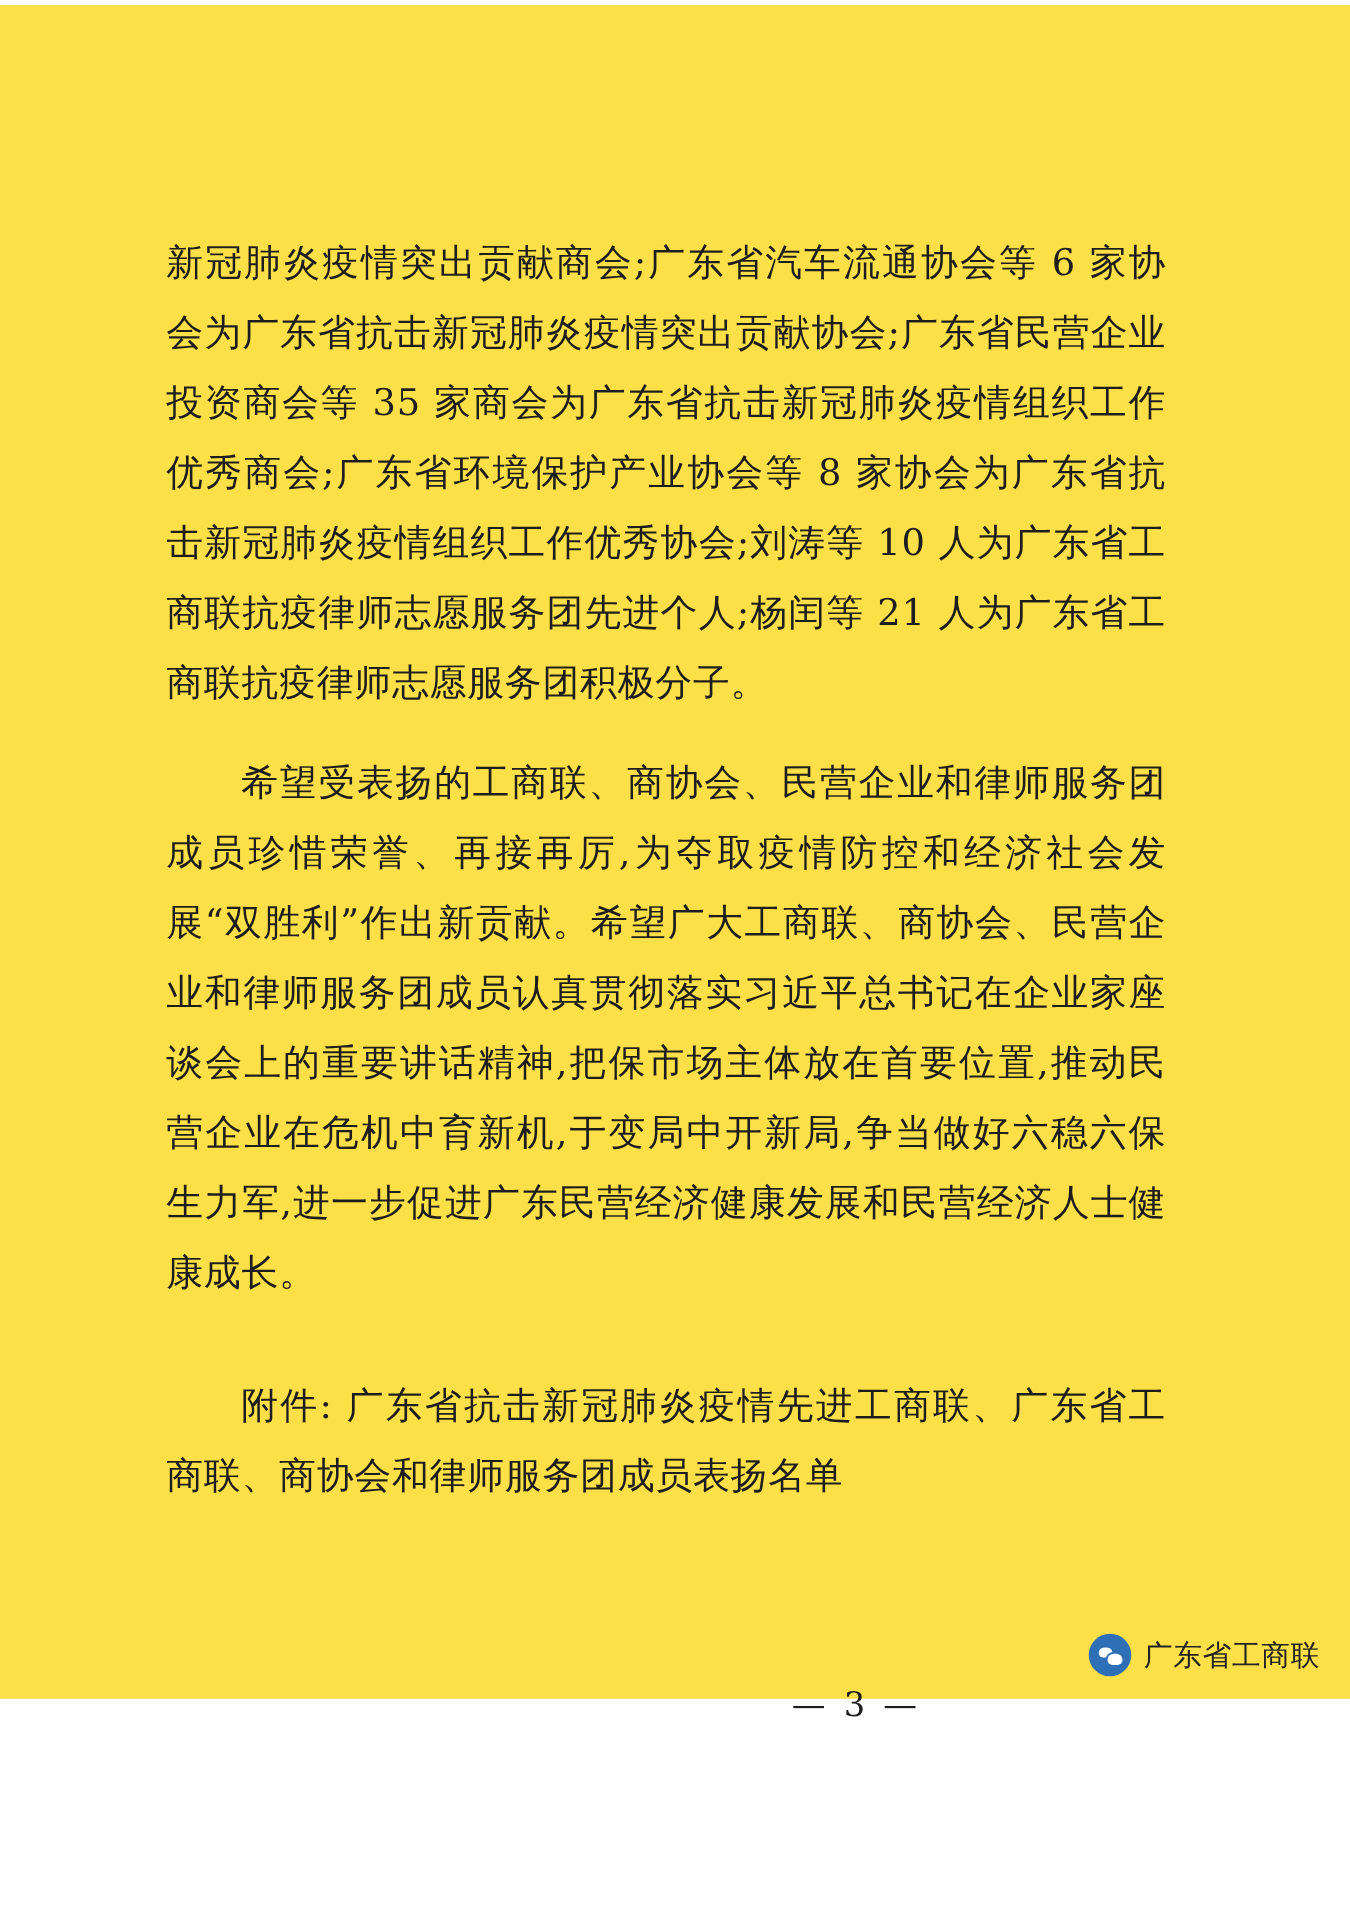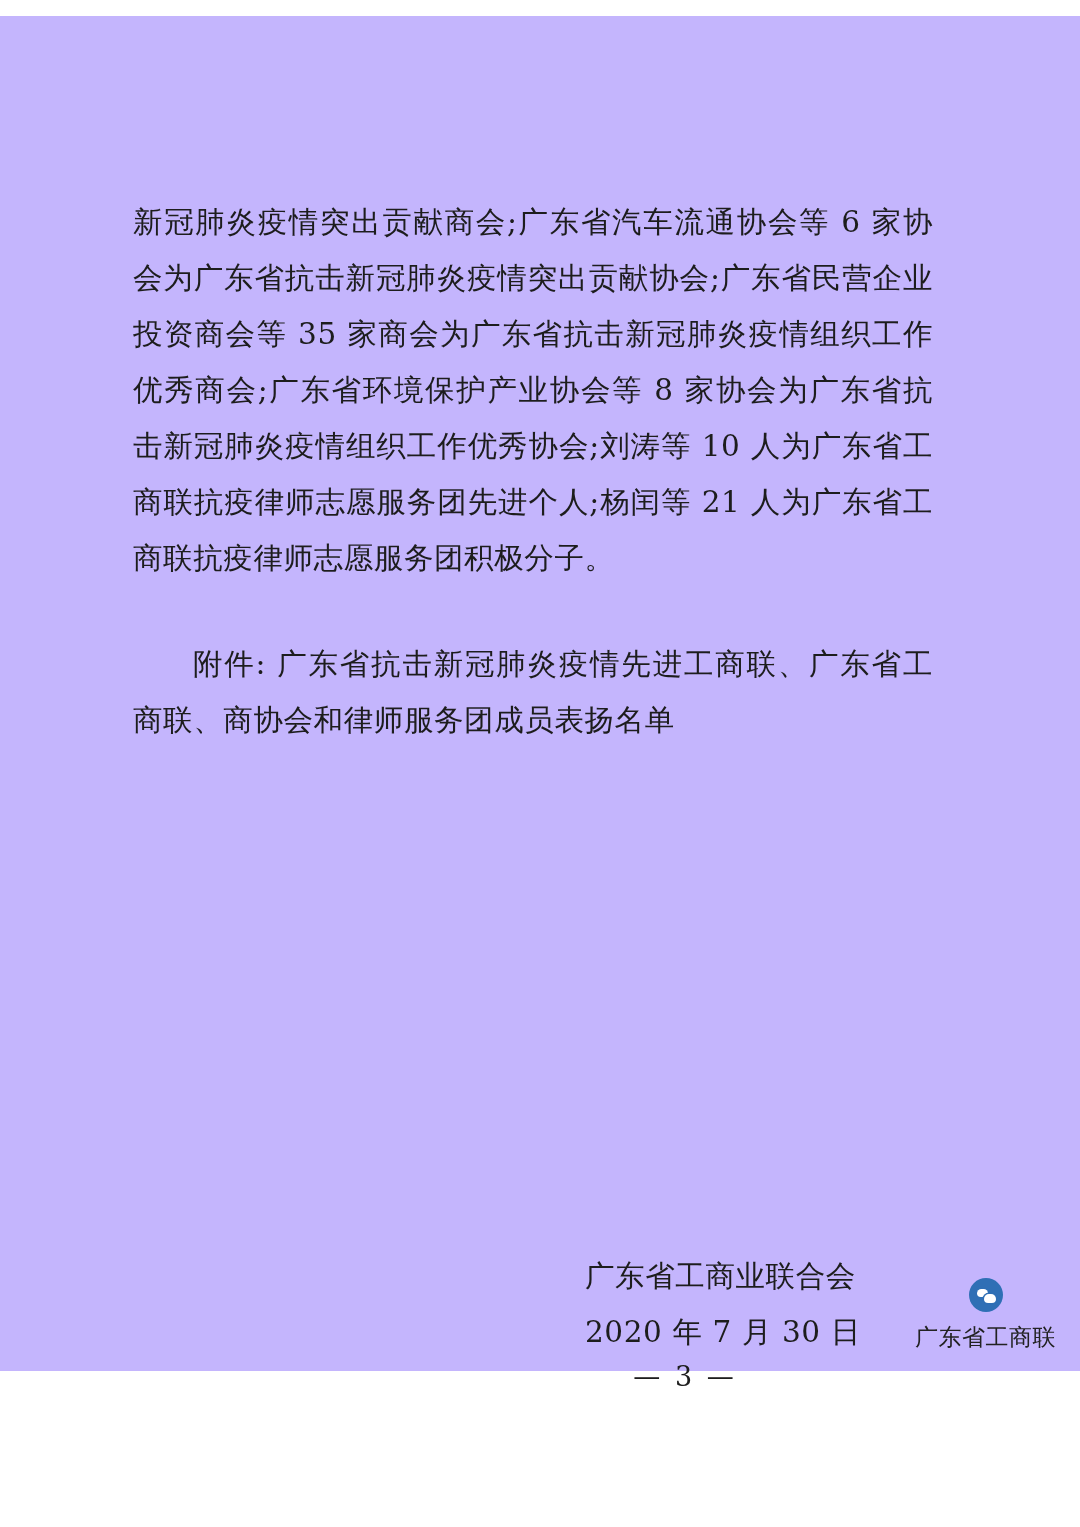--- a/index.html
+++ b/index.html
@@ -11,24 +11,24 @@
     width: 1080px;
     height: 1527px;
     position: relative;
     font-family: "DejaVu Serif", "Liberation Serif", serif;
     color: #1a1a1a;
     overflow: hidden;
   }
   .page {
     position: absolute;
     left: 0;
-    top: 16px;
+    top: 4px;
     width: 1080px;
     height: 1355px;
-    background: #c4b5fd;
+    background: #fde047;
   }
   .doc-body {
     position: absolute;
     left: 133px;
     top: 178px;
     width: 800px;
   }
   .para {
     font-size: 29.5px;
     line-height: 56px;
@@ -80,21 +80,20 @@
     padding-left: 290px;
     box-sizing: border-box;
   }
   .watermark {
     position: absolute;
     right: 24px;
     bottom: 18px;
     display: flex;
     align-items: center;
     gap: 10px;
-    flex-direction: column;
   }
   .wm-logo {
     width: 34px;
     height: 34px;
     border-radius: 50%;
     background: #2f6fb5;
     position: relative;
     flex: 0 0 auto;
   }
   .wm-logo::before {
@@ -125,27 +124,24 @@
     letter-spacing: 0.5px;
   }
 </style>
 </head>
 <body>
 
 <div class="page">
 
   <div class="doc-body">
     <p class="para">新冠肺炎疫情突出贡献商会;广东省汽车流通协会等 6 家协会为广东省抗击新冠肺炎疫情突出贡献协会;广东省民营企业投资商会等 35 家商会为广东省抗击新冠肺炎疫情组织工作优秀商会;广东省环境保护产业协会等 8 家协会为广东省抗击新冠肺炎疫情组织工作优秀协会;刘涛等 10 人为广东省工商联抗疫律师志愿服务团先进个人;杨闰等 21 人为广东省工商联抗疫律师志愿服务团积极分子。</p>
+    <p class="para indent para-gap">希望受表扬的工商联、商协会、民营企业和律师服务团成员珍惜荣誉、再接再厉,为夺取疫情防控和经济社会发展“双胜利”作出新贡献。希望广大工商联、商协会、民营企业和律师服务团成员认真贯彻落实习近平总书记在企业家座谈会上的重要讲话精神,把保市场主体放在首要位置,推动民营企业在危机中育新机,于变局中开新局,争当做好六稳六保生力军,进一步促进广东民营经济健康发展和民营经济人士健康成长。</p>
     <p class="attachment">附件: 广东省抗击新冠肺炎疫情先进工商联、广东省工商联、商协会和律师服务团成员表扬名单</p>
   </div>
 
-  <div class="signature">
-    <div>广东省工商业联合会</div>
-    <div class="sign-date">2020 年 7 月 30 日</div>
-  </div>
 
   <div class="page-number">— 3 —</div>
 
   <div class="watermark">
     <span class="wm-logo"></span>
     <span class="wm-text">广东省工商联</span>
   </div>
 
 </div>
 

